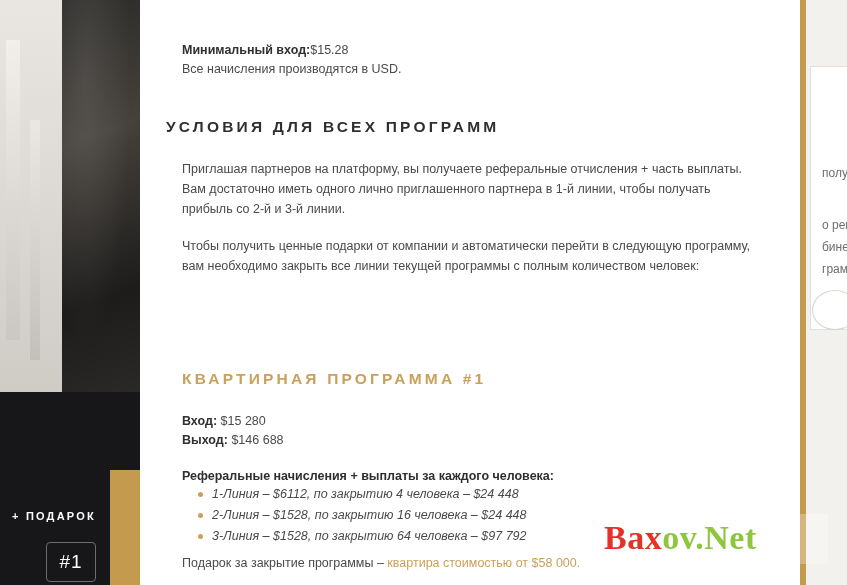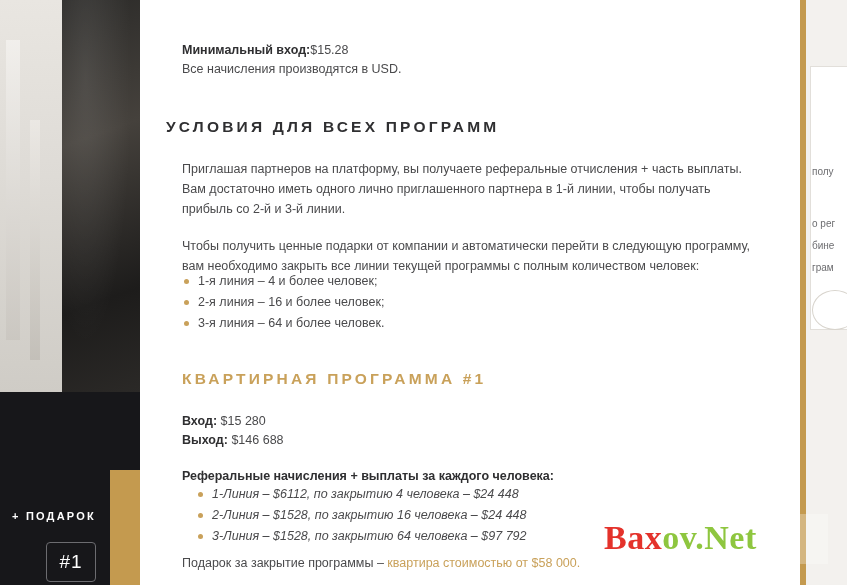--- a/index.html
+++ b/index.html
@@ -199,22 +199,22 @@
     position: absolute;
     left: 4px;
     top: 66px;
     width: 48px;
     height: 262px;
     background: #ffffff;
     border: 1px solid #e2dfda;
   }
   .right-line {
     position: absolute;
-    left: 6px;
-    font-size: 10px;
+    left: 16px;
+    font-size: 12px;
     color: #6d6d70;
     white-space: nowrap;
   }
   #right-oval {
     position: absolute;
     left: 6px;
     top: 290px;
     width: 44px;
     height: 38px;
     border: 1px solid #d8d4cd;
@@ -267,25 +267,20 @@
   </div>
 
   <div id="binar-note" class="para">Все начисления производятся в USD.</div>
 
   <div id="cond-title" class="heading">УСЛОВИЯ ДЛЯ ВСЕХ ПРОГРАММ</div>
 
   <div id="cond-p1" class="para">Приглашая партнеров на платформу, вы получаете реферальные отчисления + часть выплаты. Вам достаточно иметь одного лично приглашенного партнера в 1-й линии, чтобы получать прибыль со 2-й и 3-й линии.</div>
 
   <div id="cond-p2" class="para">Чтобы получить ценные подарки от компании и автоматически перейти в следующую программу, вам необходимо закрыть все линии текущей программы с полным количеством человек:</div>
 
-  <ul id="cond-list" class="bullets">
-    <li>1-я линия – 4 и более человек;</li>
-    <li>2-я линия – 16 и более человек;</li>
-    <li>3-я линия – 64 и более человек.</li>
-  </ul>
 
   <div id="prog-title" class="heading gold">КВАРТИРНАЯ ПРОГРАММА #1</div>
 
   <div id="prog-in" class="para">
     <span class="bold">Вход:</span>
     <span>$15 280</span>
   </div>
 
   <div id="prog-out" class="para">
     <span class="bold">Выход:</span>

